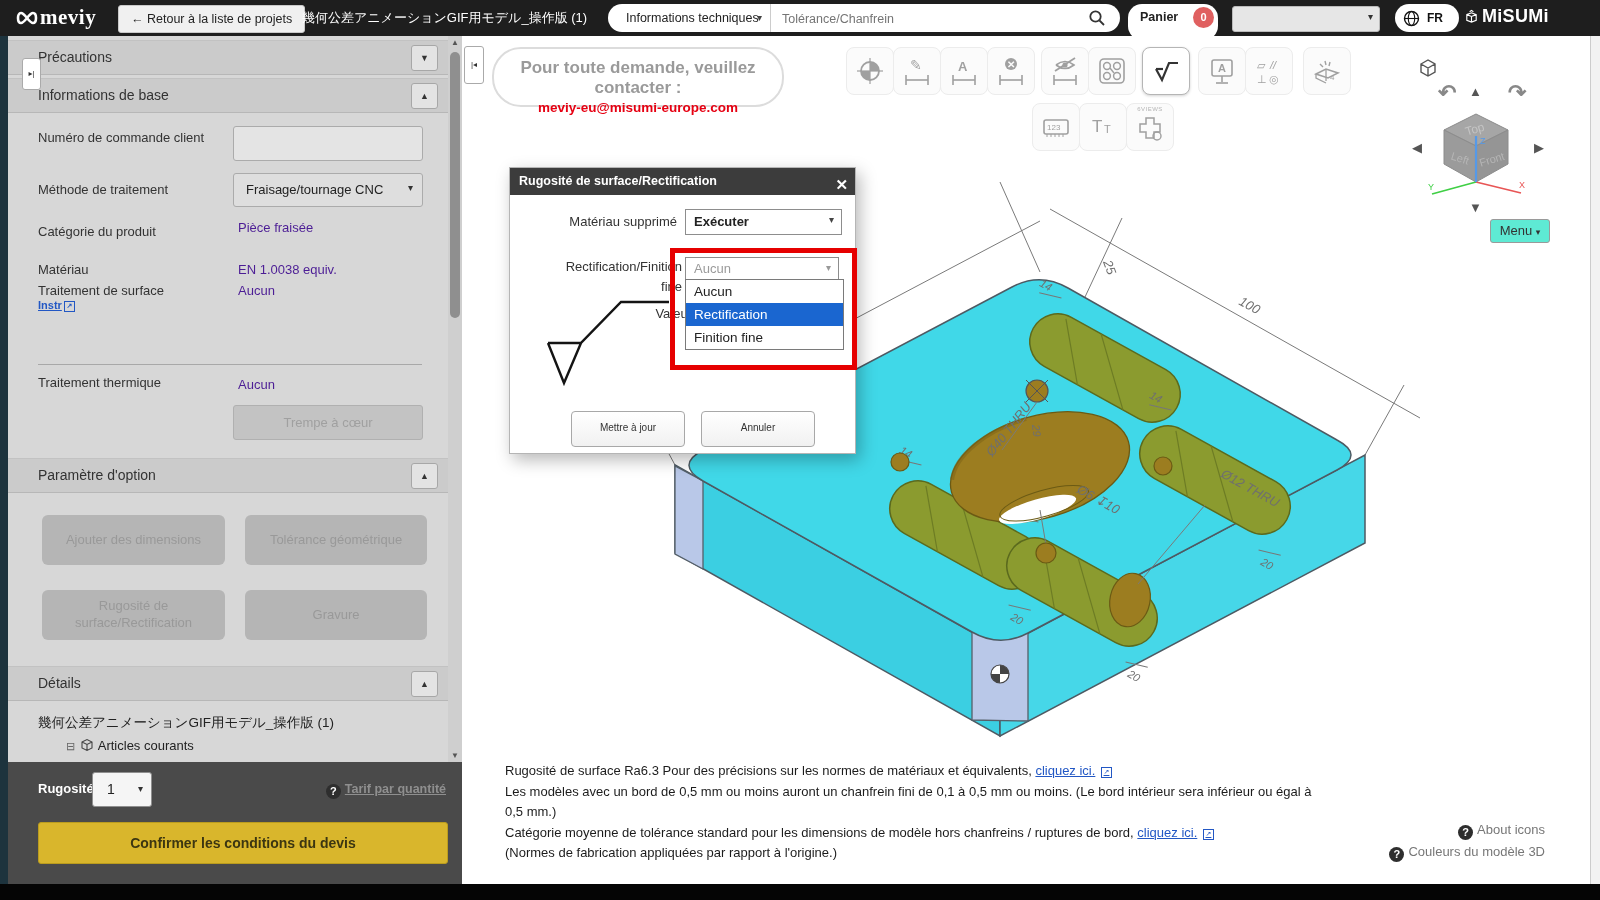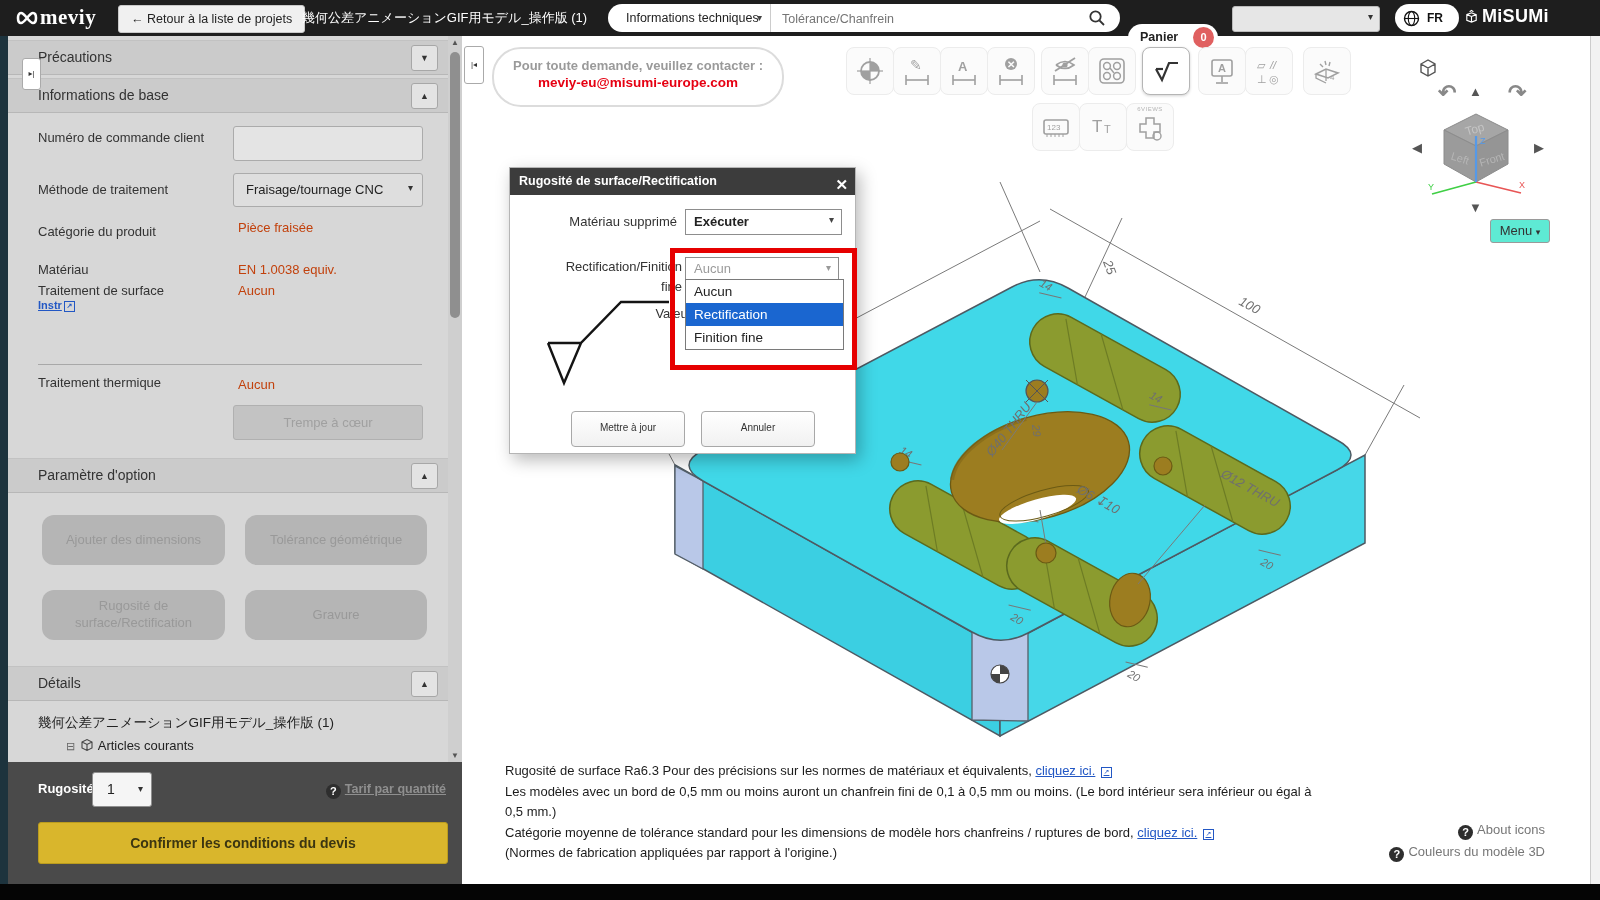--- a/index.html
+++ b/index.html
@@ -10,65 +10,65 @@
   #topbar{position:absolute;left:0;top:0;width:1600px;height:36px;background:#1e1e1e;color:#fff;}
   .tb-logo{position:absolute;left:14px;top:5px;font-size:21px;font-weight:bold;color:#fff;letter-spacing:.5px;font-family:Liberation Serif, serif;}
   .tb-back{position:absolute;left:118px;top:5px;height:26px;background:#f0f0f0;color:#222;border:1px solid #c9c9c9;
            border-radius:3px;font-size:12.5px;line-height:26px;padding:0 12px;}
   .tb-proj{position:absolute;left:302px;top:9px;font-size:13px;color:#fff;width:305px;white-space:nowrap;overflow:hidden;}
   .tb-pill{position:absolute;left:608px;top:4px;width:512px;height:28px;background:#fff;border-radius:14px;color:#222;}
   .tb-sel{position:absolute;left:10px;top:0;width:152px;height:28px;border-right:1px solid #ccc;font-size:12.5px;line-height:28px;}
   .tb-sel .chev{position:absolute;right:8px;top:0;color:#444;font-size:10px;}
   .tb-input{position:absolute;left:172px;top:2px;width:290px;height:24px;border:none;outline:none;font-size:12.5px;
             font-family:"Liberation Sans",sans-serif;color:#222;background:transparent;}
-  .tb-cart{position:absolute;left:1128px;top:4px;width:90px;height:36px;background:#fff;border-radius:14px;color:#222;margin-top:20px;}
+  .tb-cart{position:absolute;left:1128px;top:4px;width:90px;height:36px;background:#fff;border-radius:14px;color:#222;}
   .tb-cart .lbl{position:absolute;left:12px;top:6px;font-size:12.5px;font-weight:bold;}
   .badge{position:absolute;right:4px;top:3px;width:21px;height:21px;border-radius:50%;background:#e06060;color:#fff;
          font-size:11px;font-weight:bold;text-align:center;line-height:21px;}
   .tb-gsel{position:absolute;left:1232px;top:6px;width:146px;height:24px;background:#e6e6e6;border:1px solid #bbb;border-radius:3px;}
   .tb-gsel .chev{position:absolute;right:6px;top:4px;color:#333;font-size:10px;}
   .tb-fr{position:absolute;left:1395px;top:4px;width:64px;height:28px;background:#fff;border-radius:14px;color:#111;}
   .tb-fr .t{position:absolute;left:32px;top:7px;font-size:12px;font-weight:bold;}
   .tb-brand{position:absolute;left:1464px;top:6px;font-size:18px;font-weight:bold;color:#fff;letter-spacing:.3px;}
   
   #leftstrip{position:absolute;left:0;top:36px;width:8px;height:864px;background:#1d333d;}
   #sidebar{position:absolute;left:8px;top:36px;width:440px;height:726px;background:#d7d7d7;border-right:1px solid #bdbdbd;}
   .sb-head{position:absolute;left:0;width:440px;height:33px;background:#cbcbcb;border-bottom:1px solid #b7b7b7;border-top:1px solid #c2c2c2;}
   .sb-head .t{position:absolute;left:30px;top:8px;font-size:14px;color:#333;}
   .sb-tgl{position:absolute;right:10px;top:4px;width:25px;height:24px;background:#e3e3e3;border:1px solid #a7a7a7;border-radius:3px;
           font-size:9px;color:#333;text-align:center;line-height:24px;}
   .lab{font-size:13px;color:#333;}
-  .val{font-size:13px;color:#c2410c;}
+  .val{font-size:13px;color:#4c1d95;}
   .sb-input{position:absolute;background:#e4e4e4;border:1px solid #ababab;border-radius:3px;}
   .sb-select{position:absolute;background:#dedede;border:1px solid #ababab;border-radius:3px;font-size:13px;color:#222;}
   .sb-select .chev{position:absolute;right:9px;top:8px;font-size:10px;color:#333;}
   .sb-btn{position:absolute;background:#d2d2d2;border:1px solid #9a9a9a;border-radius:3px;font-size:13px;color:#333;
           text-align:center;}
   .sb-btn.dis{background:#c3c3c3;border-color:#b0b0b0;color:#a0a0a0;}
-  .opt-btn{position:absolute;background:#b5b5b5;border-radius:12px;color:#999;font-size:13px;display:flex;
+  .opt-btn{position:absolute;background:#b5b5b5;border-radius:6px;color:#999;font-size:13px;display:flex;
            align-items:center;justify-content:center;text-align:center;line-height:1.3;}
   .link{color:#2257c4;text-decoration:underline;cursor:pointer;}
   .ext{display:inline-block;width:9px;height:9px;border:1px solid currentColor;font-size:7px;line-height:8px;
        text-align:center;vertical-align:1px;margin-left:2px;}
   #sb-footer{position:absolute;left:8px;top:762px;width:454px;height:122px;background:#4a4a4a;}
   .qty-sel{position:absolute;left:84px;top:10px;width:58px;height:33px;background:#f5f5f5;border:1px solid #8f8f8f;
            border-radius:3px;font-size:14px;color:#222;}
   .confirm{position:absolute;left:30px;top:60px;width:408px;height:40px;background:#d9b62c;border:1px solid #bb9c1e;
            border-radius:3px;color:#3c3611;font-size:14px;font-weight:bold;text-align:center;line-height:40px;}
   .qmark{display:inline-block;width:15px;height:15px;border-radius:50%;background:#2e2e2e;color:#fff;font-size:11px;
          font-weight:bold;text-align:center;line-height:15px;vertical-align:-2px;margin-right:4px;}
   
   #vscroll{position:absolute;left:448px;top:36px;width:14px;height:726px;background:#cfcfcf;}
   #vthumb{position:absolute;left:2px;top:16px;width:10px;height:266px;background:#8f8f8f;border-radius:5px;}
   .scr-arrow{position:absolute;left:0;width:14px;font-size:8px;color:#555;text-align:center;}
   
   .collapse-btn{position:absolute;background:#fff;border:1px solid #aaa;border-radius:3px;color:#333;
                 font-size:8px;text-align:center;}
   #contact{position:absolute;left:492px;top:47px;width:288px;height:56px;border:2px solid #dcdcdc;border-radius:29px;background:#fff;text-align:center;}
-  #contact .l1{margin-top:9px;font-size:13px;font-weight:bold;color:#9a9a9a;}
+  #contact .l1{margin-top:9px;font-size:17px;font-weight:bold;color:#9a9a9a;}
   #contact .l2{margin-top:2px;font-size:13.5px;font-weight:bold;color:#e60012;}
   .tool{position:absolute;top:47px;width:46px;height:46px;background:#fbfbfb;border:1px solid #ececec;border-radius:8px;color:#a0a0a0;}
   .tool.r2{top:103px;}
   .tool.active{background:#fff;border:1px solid #b5b5b5;box-shadow:0 1px 3px rgba(0,0,0,.18);color:#333;}
   .tool svg{position:absolute;left:8px;top:8px;}
   .tool .cap{position:absolute;top:2px;width:100%;text-align:center;font-size:6px;color:#b5b5b5;letter-spacing:.5px;}
   
   #dialog{position:absolute;left:509px;top:167px;width:345px;height:285px;background:#fff;border:1px solid #b5b5b5;
           box-shadow:4px 6px 16px rgba(0,0,0,.28);}
   #dlg-title{position:absolute;left:0;top:0;width:345px;height:27px;background:#3c3c3c;color:#fff;font-size:12.5px;

